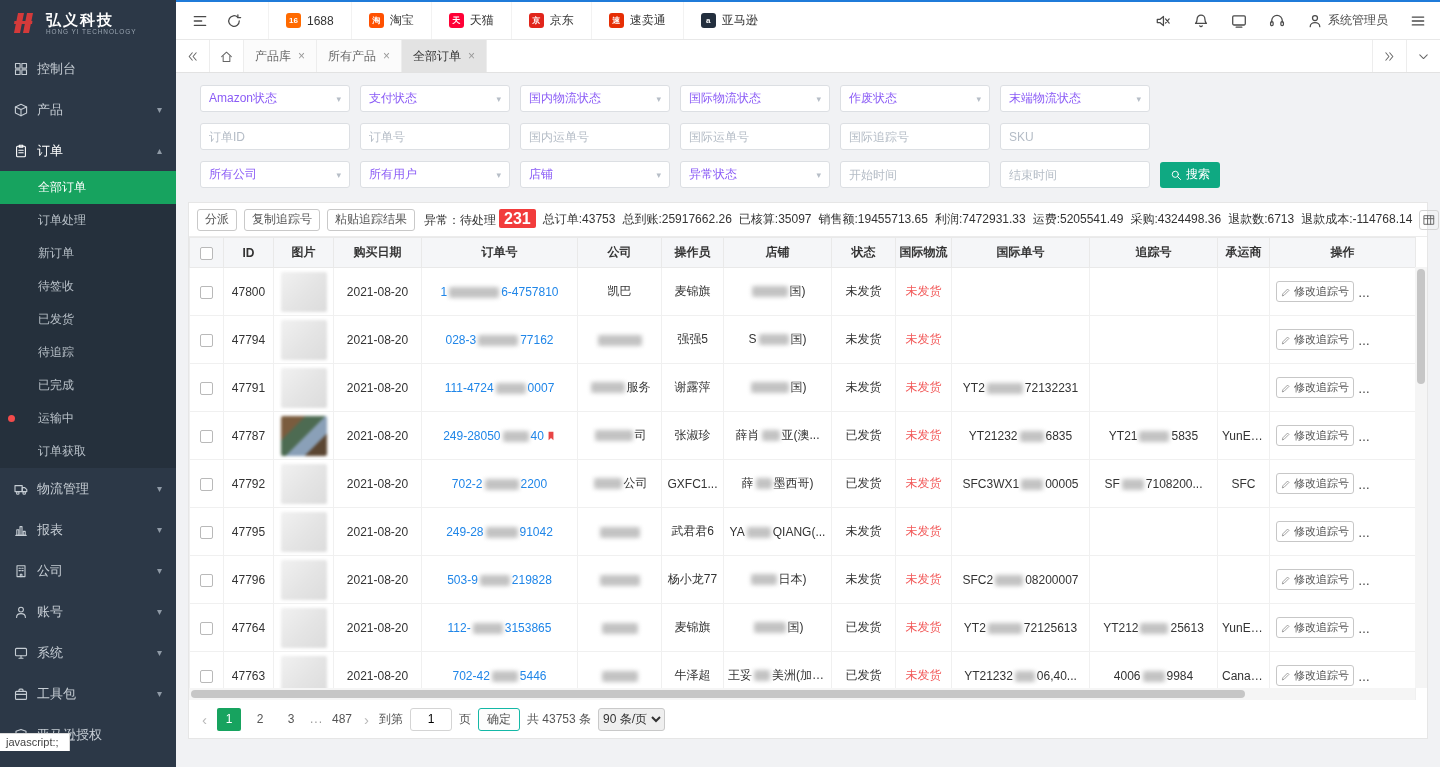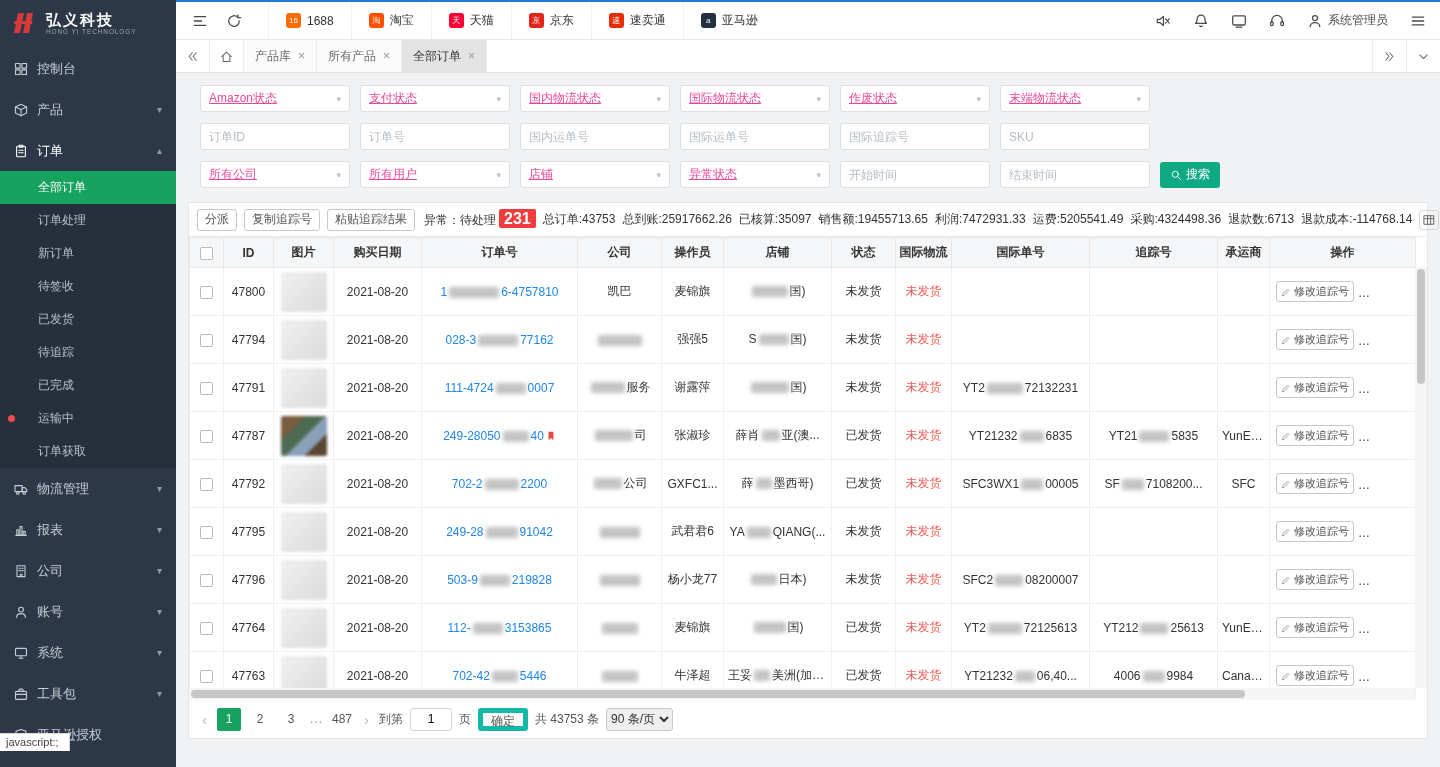--- a/index.html
+++ b/index.html
@@ -25,41 +25,41 @@
   .reddot { position:absolute; left:8px; top:13px; width:7px; height:7px; border-radius:50%; background:#f34b4b; }
 
   
   .main { flex:1; display:flex; flex-direction:column; min-width:0; }
 
   
   .topbar { height:40px; border-top:2px solid #1f7bd9; border-bottom:1px solid #e8e8e8; background:#fff; display:flex; align-items:center; padding:0 14px 0 16px; }
   .tb-icon { width:16px; height:16px; display:inline-flex; color:#4a4a4a; margin-right:18px; cursor:pointer; }
   .mk-links { display:flex; align-items:center; height:100%; margin-left:8px; }
   .mk-link { display:flex; align-items:center; gap:6px; padding:0 17px; height:100%; cursor:pointer; color:#333; font-size:12px; border-left:1px solid #f2f2f2; }
-  .mk-ico { width:15px; height:15px; border-radius:3px; color:#fff; font-size:8px; font-weight:normal; display:inline-flex; align-items:center; justify-content:center; }
+  .mk-ico { width:15px; height:15px; border-radius:3px; color:#fff; font-size:8px; font-weight:bold; display:inline-flex; align-items:center; justify-content:center; }
   .topbar-right { margin-left:auto; display:flex; align-items:center; gap:22px; color:#4a4a4a; }
   .tr-icon { width:16px; height:16px; display:inline-flex; cursor:pointer; }
   .admin { display:flex; align-items:center; gap:5px; cursor:pointer; font-size:12px; }
 
   
   .tabbar { height:33px; background:#fff; border-bottom:1px solid #e2e2e2; display:flex; align-items:stretch; }
   .tab-ctl { width:34px; display:flex; align-items:center; justify-content:center; color:#666; border-right:1px solid #ededed; cursor:pointer; }
   .tab-ctl.rb { border-right:none; border-left:1px solid #ededed; }
   .tab-ctl .ico, .tab .ico { width:13px; height:13px; display:inline-flex; }
   .tab { display:flex; align-items:center; gap:7px; padding:0 11px; font-size:12px; color:#666; background:#fbfbfb; border-right:1px solid #ededed; cursor:pointer; }
   .tab.active { background:#e3e3e3; color:#333; }
   .tab .x { color:#999; font-size:12px; cursor:pointer; }
   .tab-spacer { flex:1; }
 
   
   .content { position:relative; flex:1; background:#f1f2f4; padding:10px 12px 0; overflow:hidden; }
   .filters { margin:2px 0 14px 12px; }
   .frow { display:flex; align-items:center; gap:10px; margin-bottom:11px; }
   .sel { width:150px; height:27px; background:#fff; border:1px solid #dcdfe3; border-radius:3px; display:flex; align-items:center; justify-content:space-between; padding:0 8px; cursor:pointer; }
-  .sel .ph { color:#ec4899; font-size:12px; overflow:hidden; white-space:nowrap;text-decoration:underline; }
+  .sel .ph { color:#8b5cf6; font-size:12px; overflow:hidden; white-space:nowrap; }
   .sel .caret { color:#b7bec7; font-size:9px; }
   .inp { width:150px; height:27px; background:#fff; border:1px solid #dcdfe3; border-radius:3px; padding:0 8px; font-size:12px; color:#333; font-family:"Liberation Sans",sans-serif; }
   .inp::placeholder { color:#b4bcc6; }
   .searchbtn { height:26px; display:inline-flex; align-items:center; gap:4px; background:#0fa982; color:#fff; border:none; border-radius:3px; padding:0 10px; font-size:12px; cursor:pointer; font-family:"Liberation Sans",sans-serif; }
   .searchbtn .ico { width:12px; height:12px; display:inline-flex; }
 
   
   .card { background:#fff; border:1px solid #e6e6e6; }
   .toolbar { height:34px; display:flex; align-items:center; gap:7px; padding:0 8px; border-bottom:1px solid #ececec; white-space:nowrap; }
   .tbtn { height:22px; border:1px solid #c9c9c9; background:#fff; border-radius:3px; padding:0 7px; font-size:12px; color:#555; cursor:pointer; font-family:"Liberation Sans",sans-serif; }
@@ -91,21 +91,21 @@
   .hscroll { position:absolute; left:0; right:12px; bottom:0; height:12px; background:#f5f5f5; }
   .hthumb { height:8px; margin:2px 0 0 2px; width:86%; background:#c6c6c6; border-radius:4px; }
 
   
   .pager { height:38px; display:flex; align-items:center; gap:7px; padding:0 10px; font-size:12px; color:#555; background:#fff; }
   .pchev { color:#b9b9b9; font-size:15px; cursor:pointer; padding:0 3px; }
   .page { min-width:24px; height:23px; display:inline-flex; align-items:center; justify-content:center; border-radius:2px; cursor:pointer; color:#555; }
   .page.active { background:#17a35f; color:#fff; }
   .ellip { color:#999; letter-spacing:1px; }
   .goto-inp { width:42px; height:23px; border:1px solid #d4d4d4; border-radius:3px; text-align:center; font-size:12px; font-family:"Liberation Sans",sans-serif; }
-  .confirm { height:23px; border:5px solid #14b8a6; border-radius:3px; background:#fdfdfd; padding:0 8px; font-size:12px; color:#555; cursor:pointer; font-family:"Liberation Sans",sans-serif; }
+  .confirm { height:23px; border:1px solid #14b8a6; border-radius:3px; background:#fdfdfd; padding:0 8px; font-size:12px; color:#555; cursor:pointer; font-family:"Liberation Sans",sans-serif; }
   .psize { height:23px; border:1px solid #c9c9c9; border-radius:3px; font-size:12px; color:#333; font-family:"Liberation Sans",sans-serif; }
 
   .statusbar { position:absolute; left:0; bottom:16px; background:#fff; border:1px solid #d9d9d9; border-left:none; border-bottom:none; padding:2px 10px 3px 6px; font-size:11px; color:#444; }
 
   svg { width:100%; height:100%; }
 </style>
 </head>
 <body>
 
 <div class="app">

